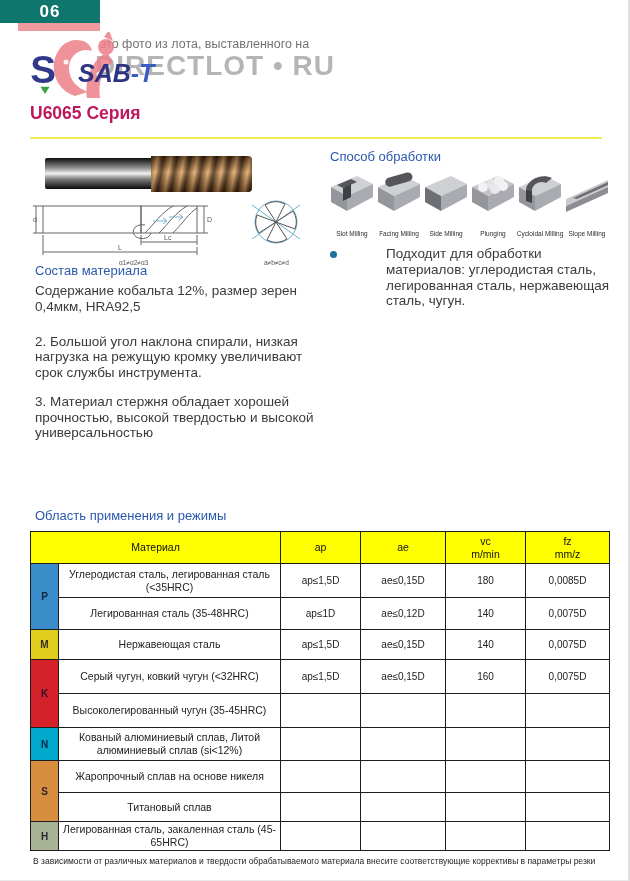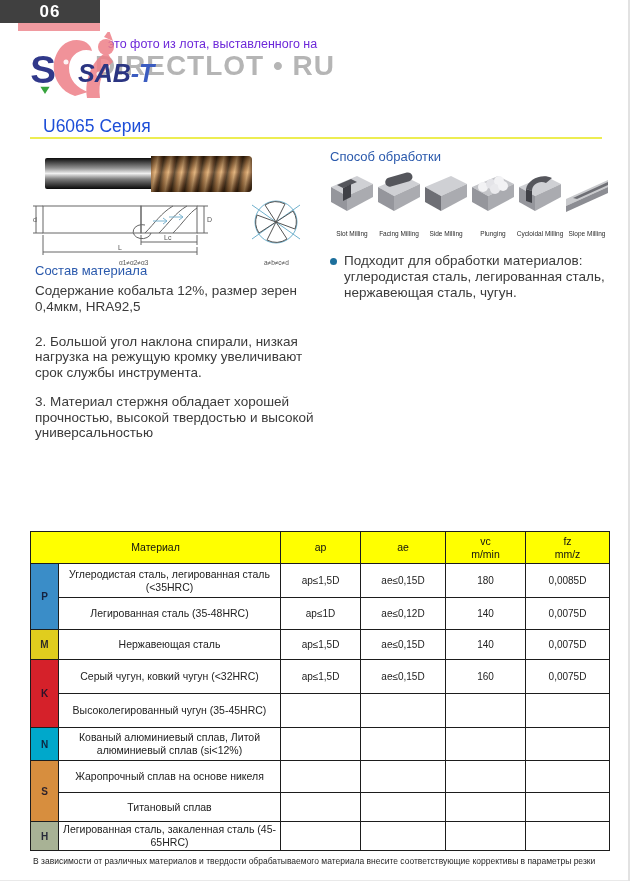--- a/index.html
+++ b/index.html
@@ -1,35 +1,35 @@
 <!DOCTYPE html>
 <html><head>
 <meta charset="utf-8">
 <style>
   html,body{margin:0;padding:0;background:#fff;}
   .page{position:relative;width:630px;height:881px;background:#ffffff;
         font-family:"Liberation Sans",sans-serif;overflow:hidden;
         box-shadow:inset -2px 0 0 #e2e2e2, inset 0 -1px 0 #e9e9e9;}
   
-  .badge{position:absolute;left:0;top:0;width:100px;height:23px;background:#404040;
+  .badge{position:absolute;left:0;top:0;width:100px;height:23px;background:#0f766e;
          color:#fff;font-weight:bold;font-size:17px;text-align:center;line-height:23px;letter-spacing:1px;}
   .badge-strip{position:absolute;left:18px;top:23px;width:82px;height:8px;background:#f09aa0;}
   
-  .wm1{position:absolute;left:108px;top:37px;font-size:12.5px;color:#6d28d9;white-space:nowrap;}
+  .wm1{position:absolute;left:100px;top:37px;font-size:12.5px;color:#737373;white-space:nowrap;}
   .wm2{position:absolute;left:95px;top:50px;font-size:28px;font-weight:bold;color:#b5b5b5;
        letter-spacing:1px;white-space:nowrap;}
   .squirrel{position:absolute;left:47px;top:32px;opacity:.85;}
   
   .logo{position:absolute;left:27px;top:50px;display:flex;align-items:flex-end;z-index:3;}
   .logo .mark{position:relative;width:36px;height:44px;}
   .logo .mark text{font-family:"Liberation Sans",sans-serif;}
   .logo-text{font-size:25px;font-weight:bold;font-style:italic;color:#2b3582;line-height:1;margin-left:15px;padding-bottom:8px;}
   .logo-text .t{color:#3b5cc0;}
   
-  .title{position:absolute;left:30px;top:103px;font-size:17.5px;color:#1d4ed8;margin:13px;font-weight:400;}
+  .title{position:absolute;left:30px;top:103px;font-size:17.5px;color:#be185d;margin:0;font-weight:700;}
   .yline{position:absolute;left:30px;top:137px;width:572px;height:2px;background:#eded52;}
   
   .tool{position:absolute;left:45px;top:156px;width:207px;height:36px;}
   .shank{position:absolute;left:0;top:2px;width:106px;height:31px;border-radius:2px 0 0 2px;
          background:linear-gradient(#0c0c0c,#8f8f8f 32%,#efefef 50%,#7d7d7d 68%,#090909);}
   .flutes{position:absolute;left:106px;top:0;width:101px;height:36px;border-radius:0 4px 4px 0;overflow:hidden;
           background:repeating-linear-gradient(100deg,#33200e 0px,#a9713c 4px,#dca86e 7px,#5f371a 11px,#33200e 13px);}
   .flutes:after{content:"";position:absolute;inset:0;
           background:linear-gradient(rgba(20,10,0,.55),rgba(255,230,190,.25) 45%,rgba(20,10,0,.5));}
   
@@ -38,21 +38,21 @@
   .sech{font-size:13px;color:#2a59ac;font-weight:400;margin:0 0 5px 0;}
   .body-text{font-size:13.5px;color:#3b3b3b;line-height:1.17;margin:0 0 13px 0;}
   .left-col{position:absolute;left:35px;top:263px;width:296px;}
   .left-col .gap{height:6px;}
   
   .proc-h{position:absolute;left:330px;top:149px;}
   .methods{position:absolute;left:330px;top:171px;display:flex;gap:3px;}
   .method{width:44px;display:flex;flex-direction:column;align-items:center;}
   .method svg{display:block;}
   .mlabel{margin-top:15px;font-size:6.5px;color:#2b2b2b;white-space:nowrap;}
-  .note{position:absolute;left:330px;top:253px;width:292px;display:flex;}
+  .note{position:absolute;left:330px;top:246px;width:292px;display:flex;gap:42px;}
   .dot{flex:0 0 auto;width:7px;height:7px;border-radius:50%;background:#1d6f9c;margin:5px 7px 0 0;}
   .note p{margin:0;font-size:13.5px;color:#3b3b3b;line-height:1.17;}
   
   .app-h{position:absolute;left:35px;top:508px;}
   table.app{position:absolute;left:30px;top:531px;width:579px;border-collapse:collapse;table-layout:fixed;}
   table.app th,table.app td{border:1px solid #1d1d1d;padding:1px 4px;}
   table.app th{background:#ffff00;font-weight:400;font-size:10.5px;color:#111;white-space:pre-line;line-height:1.15;}
   td.letter{font-weight:bold;font-size:10px;color:rgba(15,15,40,.85);text-align:center;}
   td.mat{font-size:10.5px;color:#222;text-align:center;line-height:1.2;}
   td.val{font-size:10px;color:#222;text-align:center;}
@@ -208,20 +208,21 @@
       </svg>
       <span class="mlabel">Slope Milling</span>
     </div>
   </div>
 
   <div class="note">
     <span class="dot"></span>
     <p>Подходит для обработки материалов: углеродистая сталь, легированная сталь, нержавеющая сталь, чугун.</p>
   </div>
 
+  <h2 class="sech app-h">Область применения и режимы</h2>
   <table class="app">
     <colgroup>
         <col style="width:28px">
         <col style="width:222px">
         <col style="width:80px">
         <col style="width:85px">
         <col style="width:80px">
         <col style="width:84px">
       </colgroup>
     <tbody>

